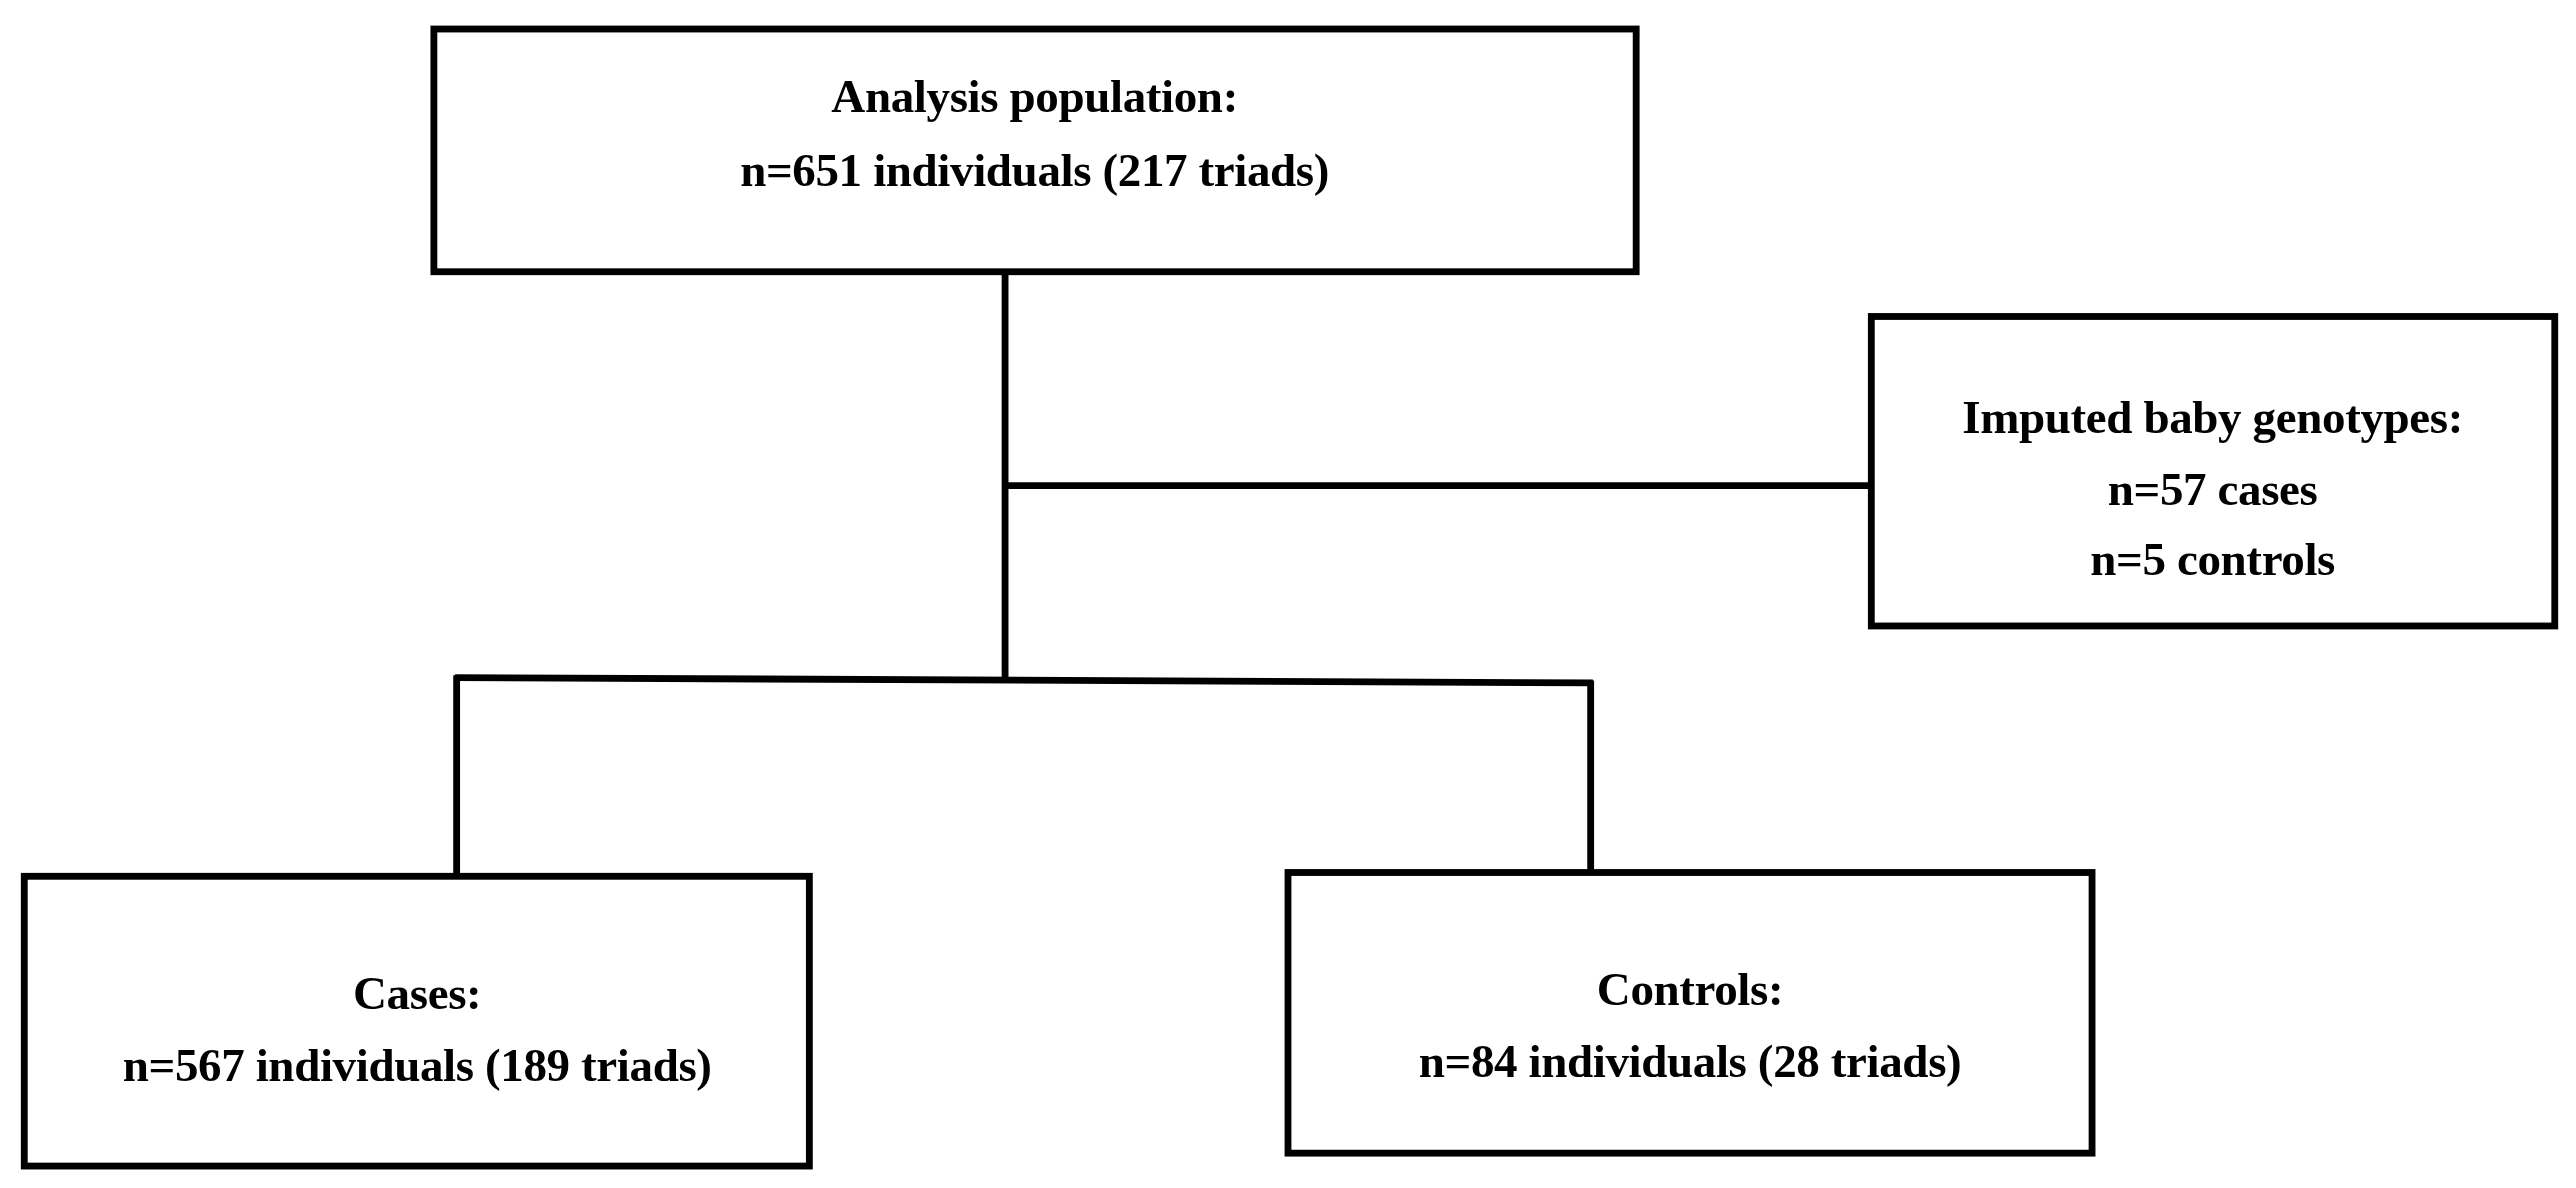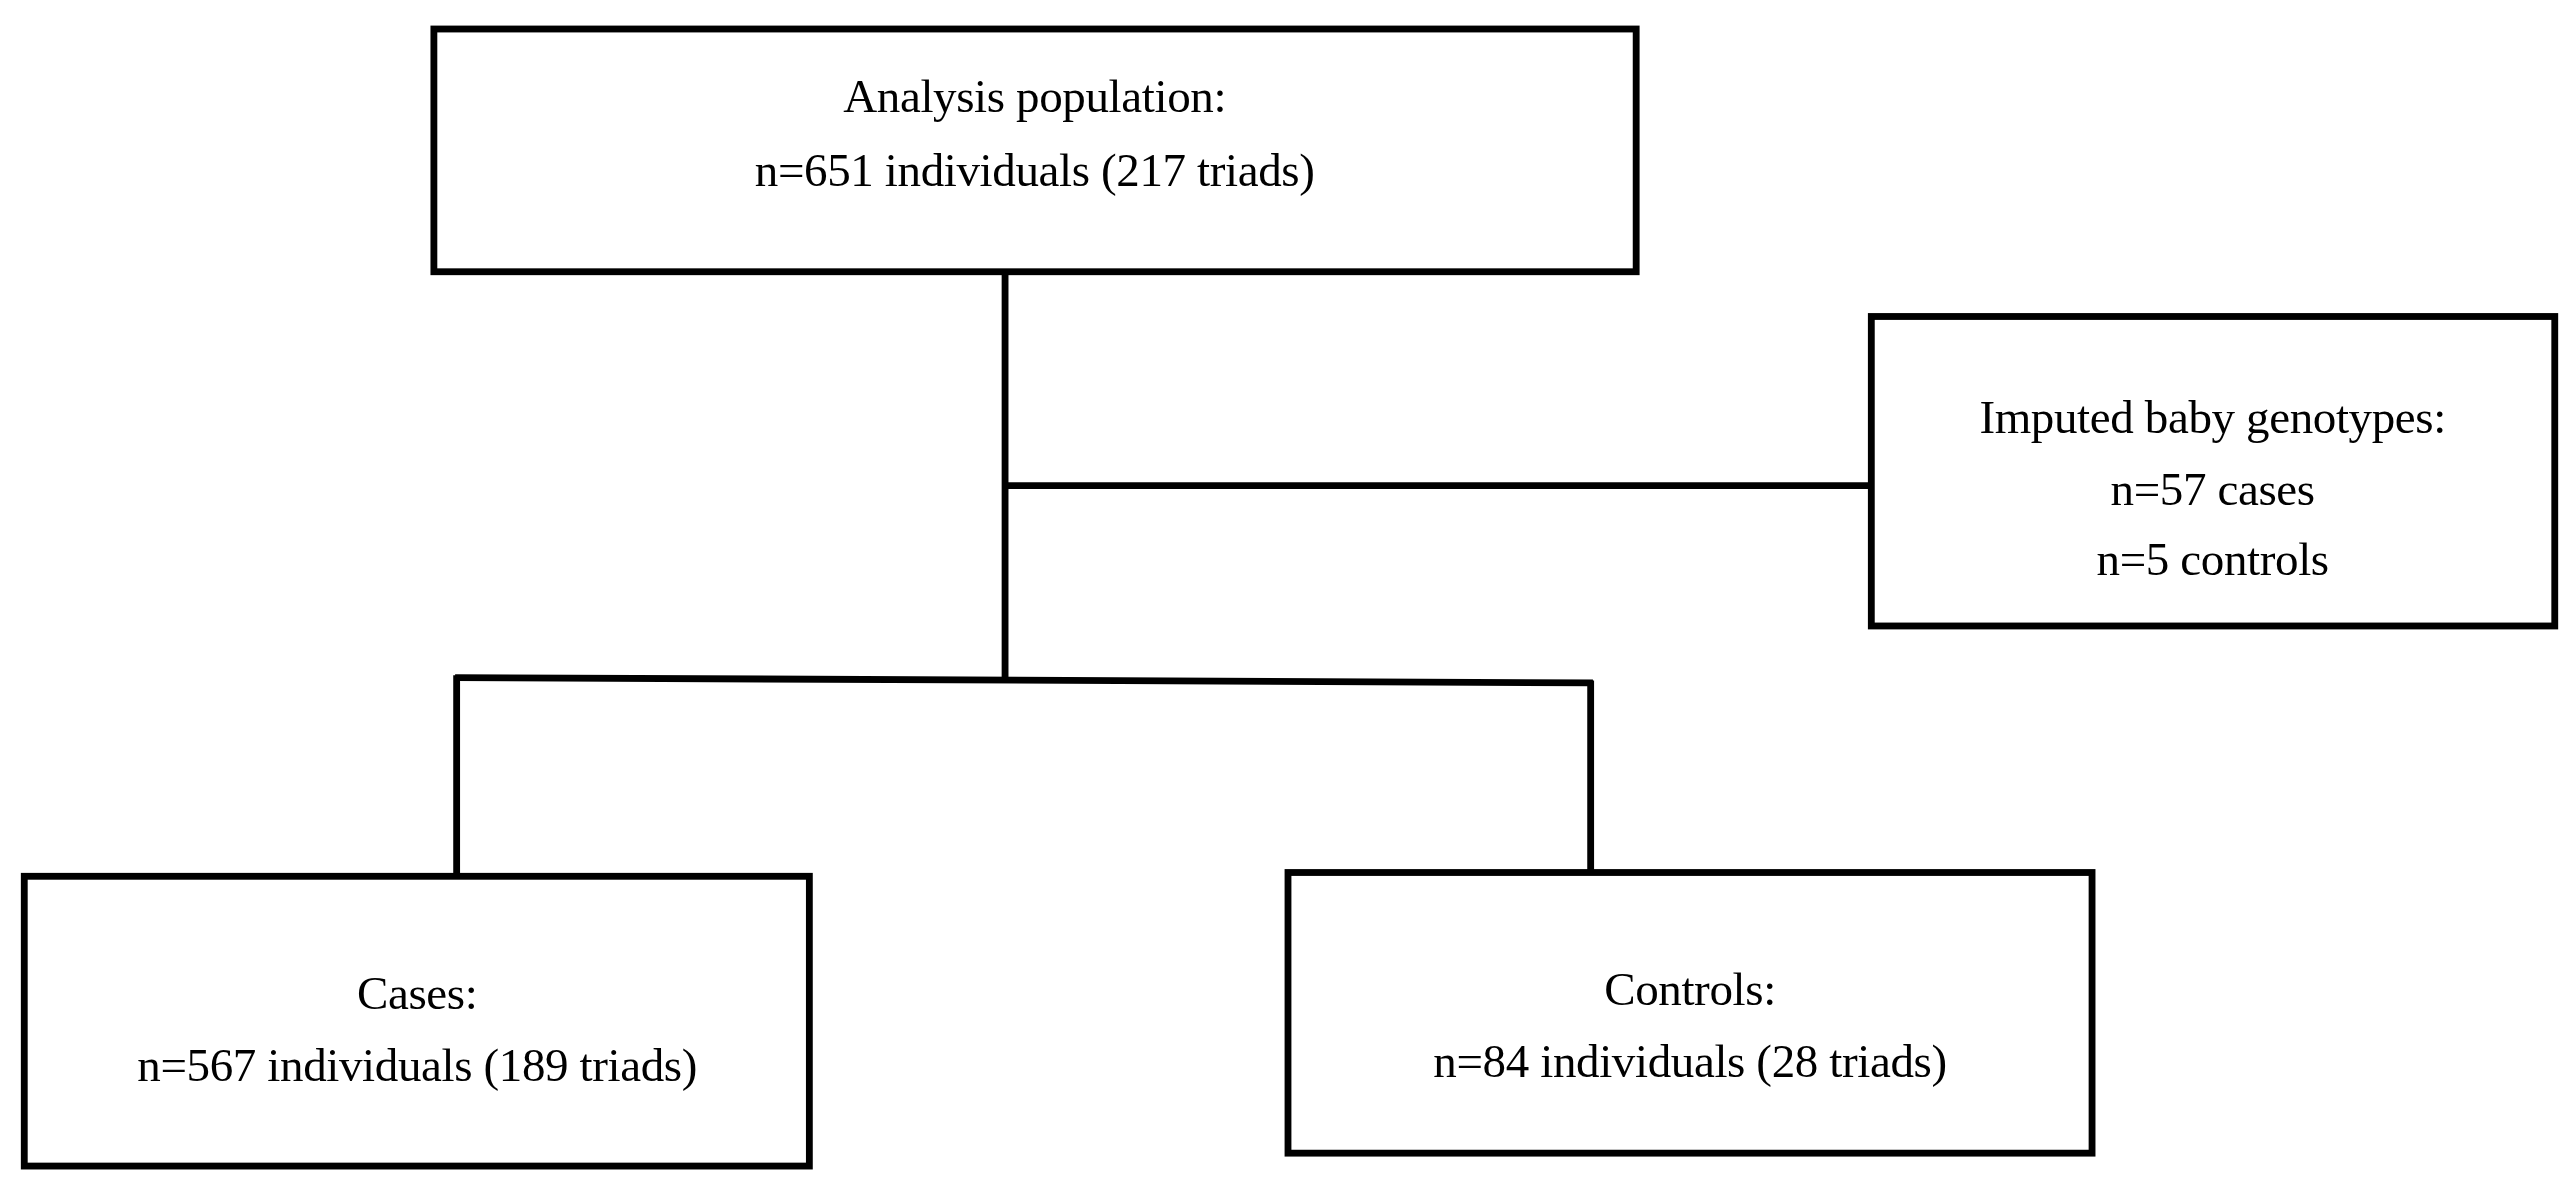--- a/index.html
+++ b/index.html
@@ -12,20 +12,21 @@
     width: 2576px;
     height: 1189px;
     overflow: hidden;
     font-family: "Liberation Serif", "DejaVu Serif", serif;
   }
   #flow-root {
     position: relative;
     width: 2576px;
     height: 1120px;
     background: #ffffff;
+    font-weight: bold;
   }
   #flow-svg {
     position: absolute;
     top: 0;
     left: 0;
     width: 2576px;
     height: 1189px;
     display: block;
   }
   .node-box {

